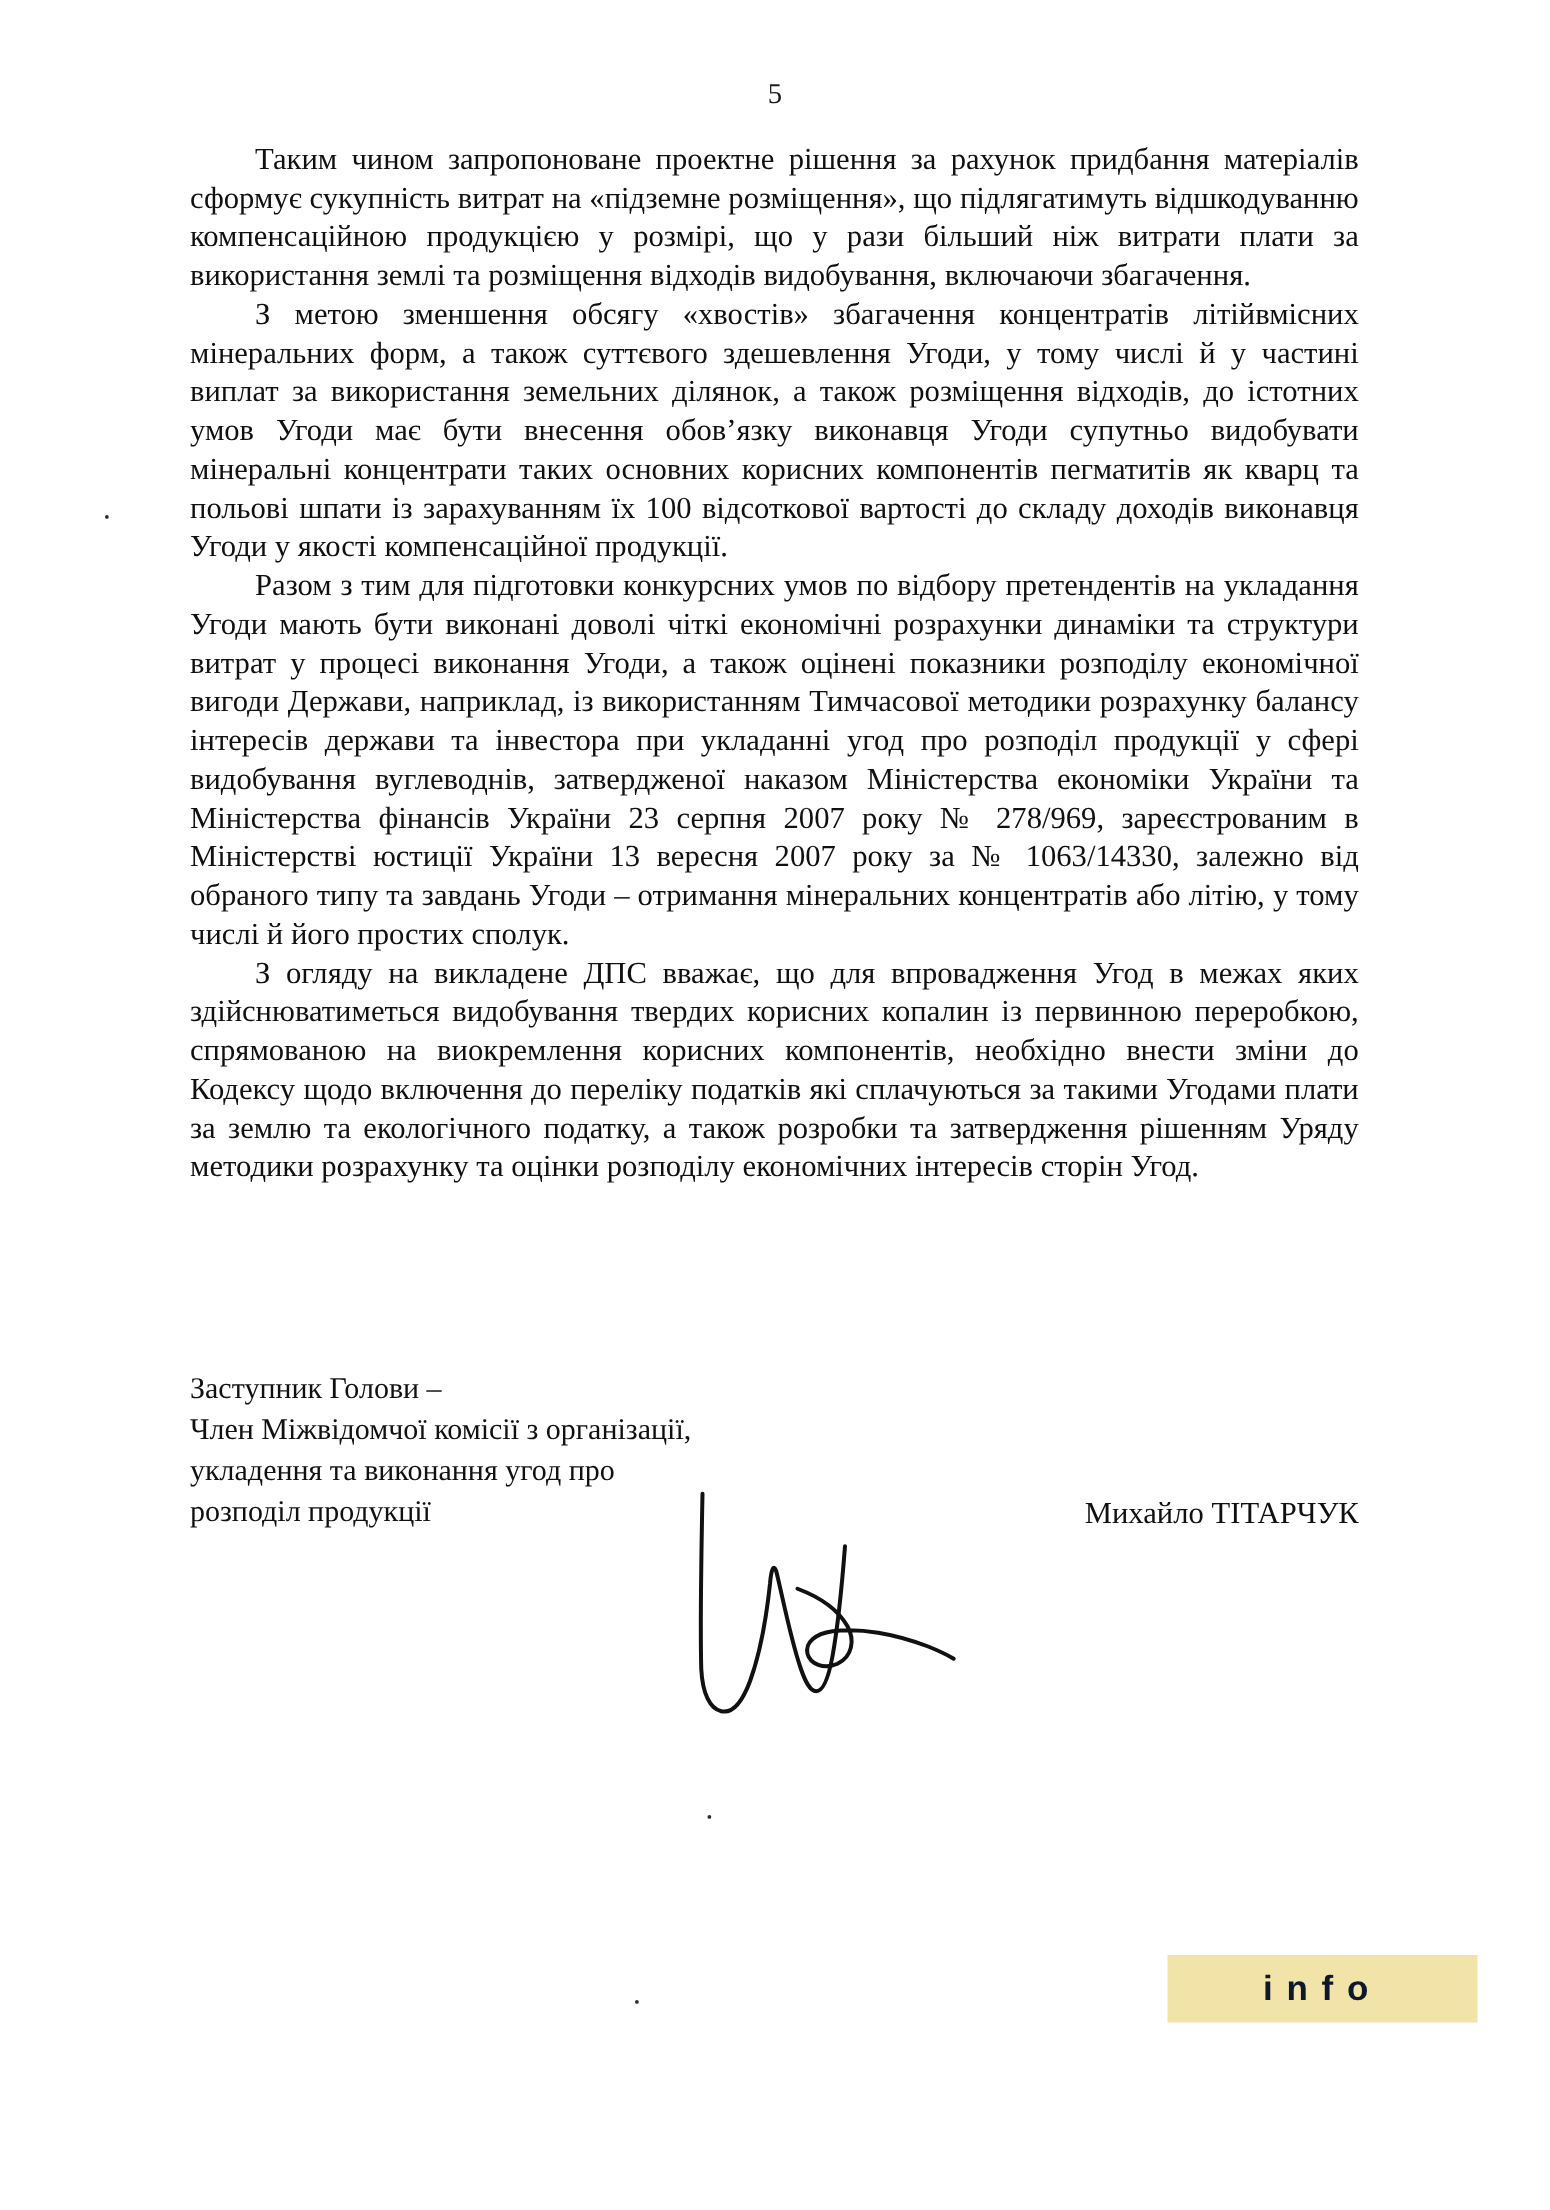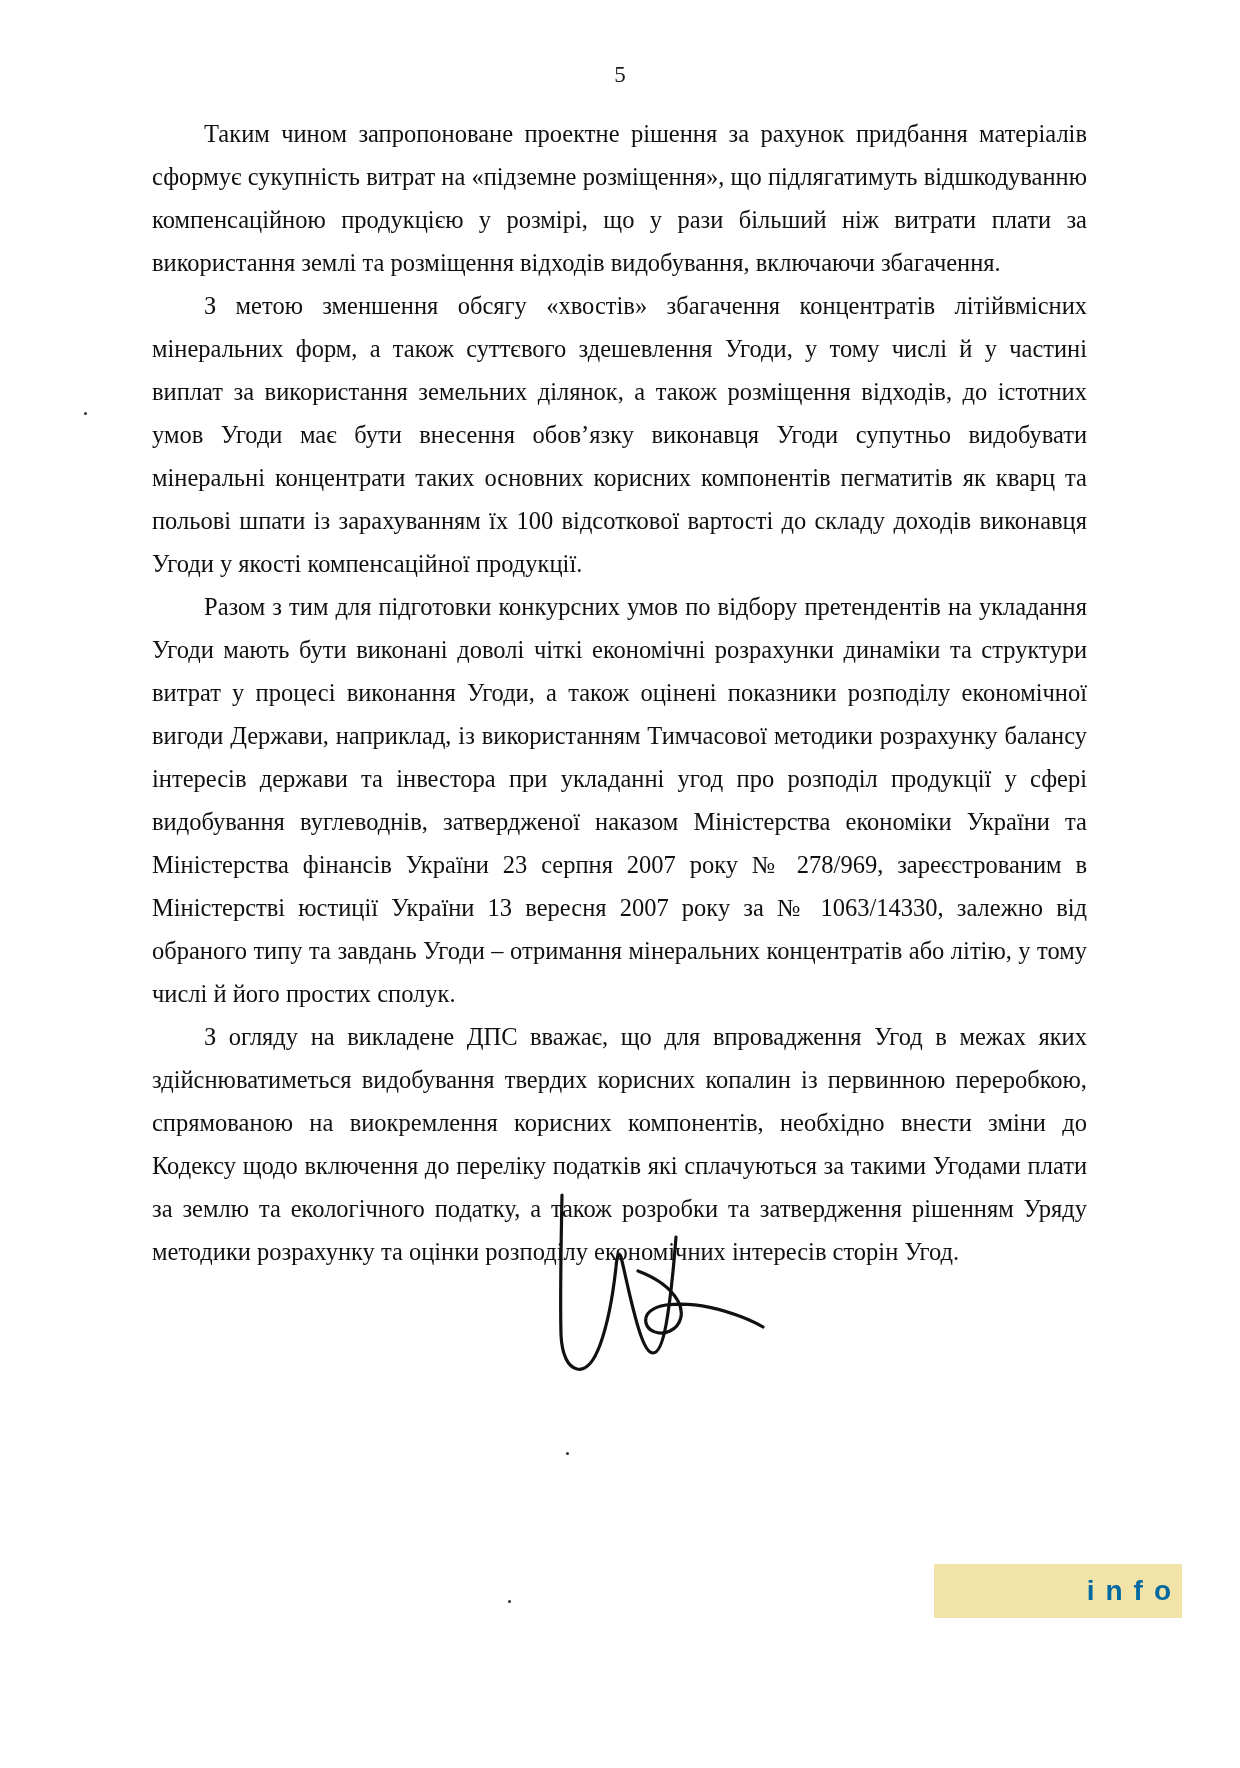--- a/index.html
+++ b/index.html
@@ -30,21 +30,21 @@
     position: absolute;
     top: 112px;
     left: 152px;
     width: 935px;
   }
   .para {
     text-align: justify;
     text-justify: inter-word;
     text-indent: 52px;
     font-size: 24.5px;
-    line-height: 43px;
+    line-height: 31px;
     margin: 0 0 0 0;
     color: #101010;
     hyphens: none;
   }
   .signature-block {
     position: absolute;
     top: 1095px;
     left: 152px;
     width: 935px;
     font-size: 24px;
@@ -91,42 +91,49 @@
     color: #9d9d9d;
     line-height: 42px;
   }
   .wm-bottom {
     margin-top: 0;
     background: #f2e3a8;
     display: block;
     width: 248px;
     height: 54px;
     line-height: 54px;
-    text-align: right;
+    text-align: center;
     font-family: "Liberation Sans", sans-serif;
     font-size: 28px;
     letter-spacing: 11px;
-    color: #0369a1;
+    color: #0f172a;
     font-weight: bold;
   }
 </style>
 </head>
 <body>
 
 <div class="page">
 
   <div class="page-number">5</div>
 
   <div class="body-text">
     <p class="para">Таким чином запропоноване проектне рішення за рахунок придбання матеріалів сформує сукупність витрат на «підземне розміщення», що підлягатимуть відшкодуванню компенсаційною продукцією у розмірі, що у рази більший ніж витрати плати за використання землі та розміщення відходів видобування, включаючи збагачення.</p>
     <p class="para">З метою зменшення обсягу «хвостів» збагачення концентратів літійвмісних мінеральних форм, а також суттєвого здешевлення Угоди, у тому числі й у частині виплат за використання земельних ділянок, а також розміщення відходів, до істотних умов Угоди має бути внесення обов’язку виконавця Угоди супутньо видобувати мінеральні концентрати таких основних корисних компонентів пегматитів як кварц та польові шпати із зарахуванням їх 100 відсоткової вартості до складу доходів виконавця Угоди у якості компенсаційної продукції.</p>
     <p class="para">Разом з тим для підготовки конкурсних умов по відбору претендентів на укладання Угоди мають бути виконані доволі чіткі економічні розрахунки динаміки та структури витрат у процесі виконання Угоди, а також оцінені показники розподілу економічної вигоди Держави, наприклад, із використанням Тимчасової методики розрахунку балансу інтересів держави та інвестора при укладанні угод про розподіл продукції у сфері видобування вуглеводнів, затвердженої наказом Міністерства економіки України та Міністерства фінансів України 23 серпня 2007 року № 278/969, зареєстрованим в Міністерстві юстиції України 13 вересня 2007 року за № 1063/14330, залежно від обраного типу та завдань Угоди – отримання мінеральних концентратів або літію, у тому числі й його простих сполук.</p>
     <p class="para">З огляду на викладене ДПС вважає, що для впровадження Угод в межах яких здійснюватиметься видобування твердих корисних копалин із первинною переробкою, спрямованою на виокремлення корисних компонентів, необхідно внести зміни до Кодексу щодо включення до переліку податків які сплачуються за такими Угодами плати за землю та екологічного податку, а також розробки та затвердження рішенням Уряду методики розрахунку та оцінки розподілу економічних інтересів сторін Угод.</p>
   </div>
 
+  <div class="signature-block">
+    <div class="sig-role">Заступник Голови –
+Член Міжвідомчої комісії з організації,
+укладення та виконання угод про
+розподіл продукції</div>
+    <div class="sig-name">Михайло ТІТАРЧУК</div>
+  </div>
 
   <svg class="signature-mark" viewBox="0 0 260 200" xmlns="http://www.w3.org/2000/svg">
     <path d="M42 10 C41 60, 40 110, 41 150 C42 170, 48 182, 57 184 C66 186, 74 176, 80 160 C88 138, 93 110, 96 82 C97 70, 99 66, 101 72 C106 92, 112 124, 120 148 C124 160, 128 168, 133 168 C139 168, 143 156, 146 140 C151 112, 154 78, 156 52" fill="none" stroke="#111" stroke-width="3.2" stroke-linecap="round" stroke-linejoin="round"></path>
     <path d="M118 86 C134 92, 150 102, 158 116 C164 127, 162 140, 150 146 C139 151, 128 146, 126 138 C124 129, 132 122, 146 120 C168 117, 196 122, 222 132 C232 136, 238 139, 243 142" fill="none" stroke="#111" stroke-width="3.2" stroke-linecap="round" stroke-linejoin="round"></path>
   </svg>
 
   <span class="stray-dot" style="left:84px; top:412px;"></span>
   <span class="stray-dot" style="left:566px; top:1452px;"></span>
   <span class="stray-dot" style="left:508px; top:1600px;"></span>
 

